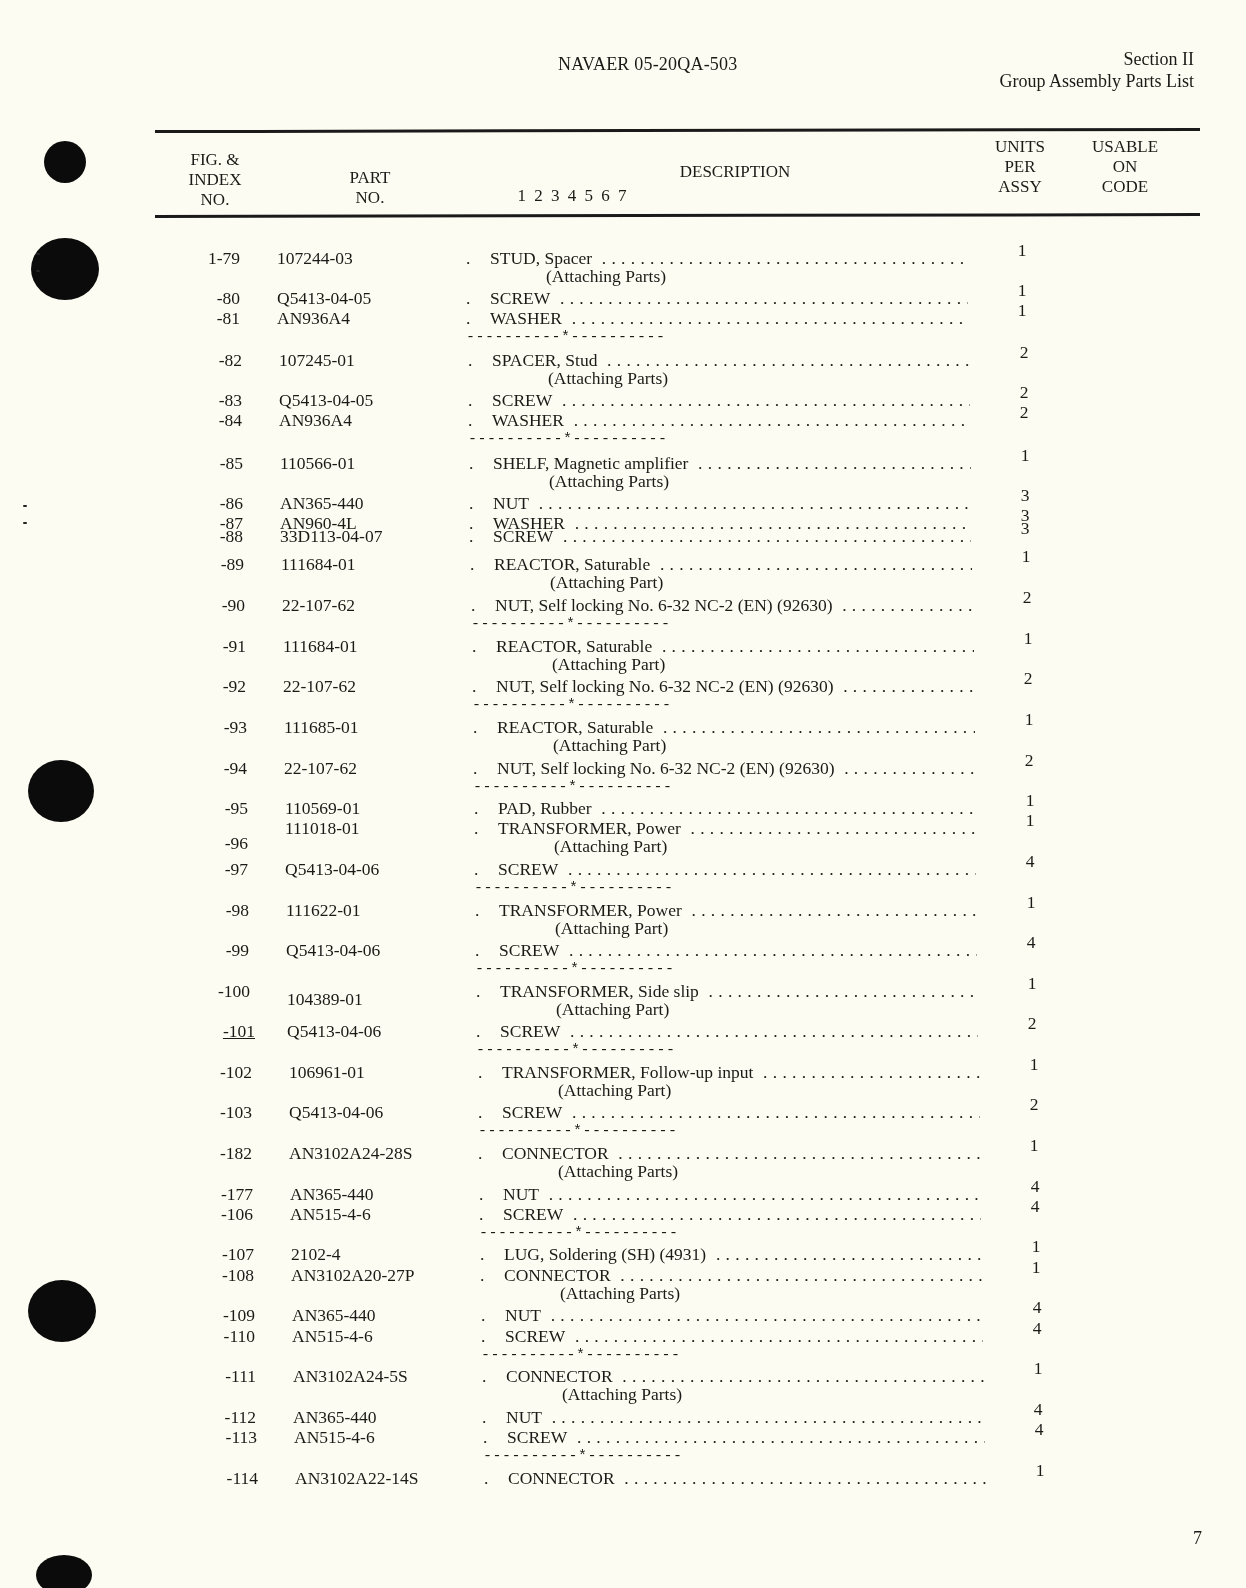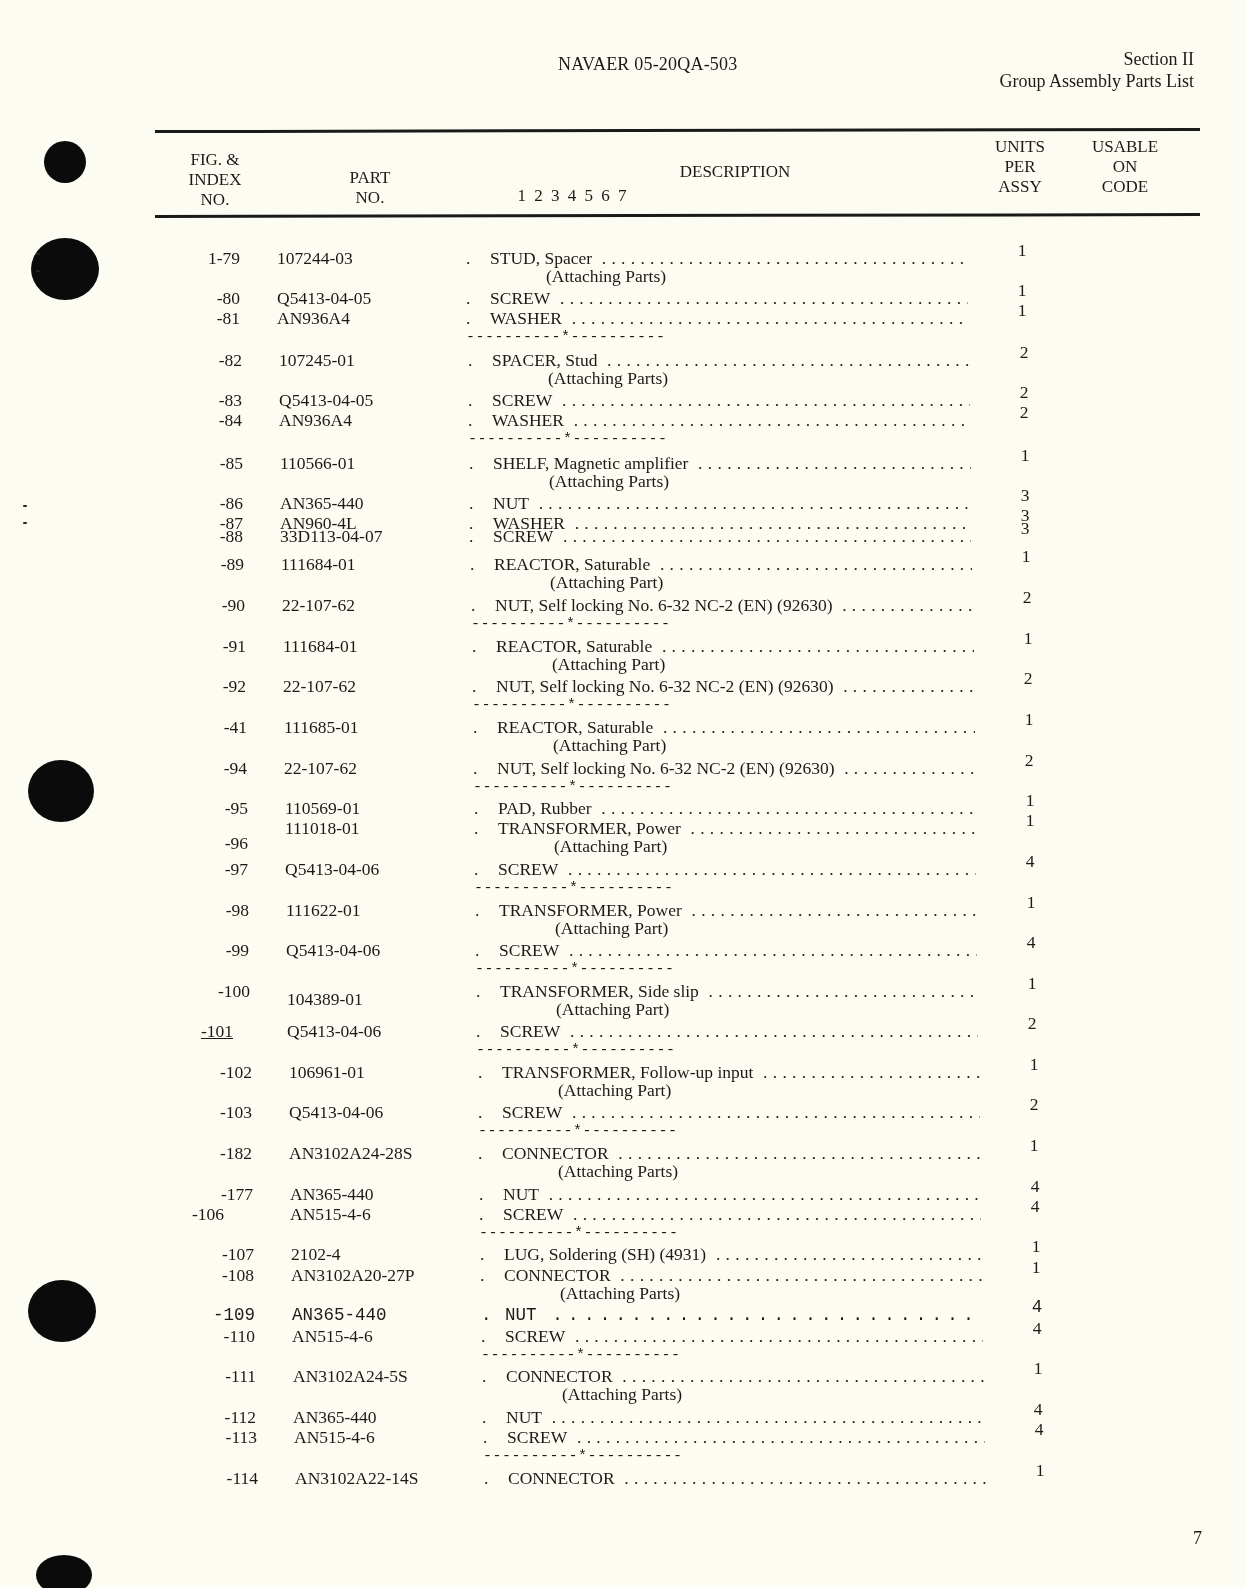--- a/index.html
+++ b/index.html
@@ -171,21 +171,21 @@
     <div class="attach" style="left: 552px; top: 654px;">(Attaching Part)</div>
     <div class="row" style="top: 676px;">
       <span class="idx" style="left: 156px;">-92</span>
       <span style="left: 283px;">22-107-62</span>
       <span style="left: 472px;">.</span>
       <span class="desc" style="left: 496px; width: 478px;"><span style="position: static;">NUT, Self locking No. 6-32 NC-2 (EN) (92630)</span><span class="dots" style="position: static;"> ............................................................</span></span>
       <span class="qty" style="left: 1018px; top: -8px;">2</span>
     </div>
     <div class="sep" style="left: 472px; top: 697px;">----------*----------</div>
     <div class="row" style="top: 717px;">
-      <span class="idx" style="left: 157px;">-41</span>
+      <span class="idx" style="left: 157px;">-93</span>
       <span style="left: 284px;">111685-01</span>
       <span style="left: 473px;">.</span>
       <span class="desc" style="left: 497px; width: 478px;"><span style="position: static;">REACTOR, Saturable</span><span class="dots" style="position: static;"> ............................................................</span></span>
       <span class="qty" style="left: 1019px; top: -8px;">1</span>
     </div>
     <div class="attach" style="left: 553px; top: 735px;">(Attaching Part)</div>
     <div class="row" style="top: 758px;">
       <span class="idx" style="left: 157px;">-94</span>
       <span style="left: 284px;">22-107-62</span>
       <span style="left: 473px;">.</span>
@@ -234,21 +234,21 @@
     <div class="sep" style="left: 475px; top: 961px;">----------*----------</div>
     <div class="row" style="top: 981px;">
       <span class="idx" style="left: 160px;">-100</span>
       <span style="left: 287px; margin-top: 8px;">104389-01</span>
       <span style="left: 476px;">.</span>
       <span class="desc" style="left: 500px; width: 478px;"><span style="position: static;">TRANSFORMER, Side slip</span><span class="dots" style="position: static;"> ............................................................</span></span>
       <span class="qty" style="left: 1022px; top: -8px;">1</span>
     </div>
     <div class="attach" style="left: 556px; top: 999px;">(Attaching Part)</div>
     <div class="row" style="top: 1021px;">
-      <span class="idx" style="left: 143px; text-decoration: underline;">-101</span>
+      <span class="idx" style="left: 165px; text-decoration: underline;">-101</span>
       <span style="left: 287px;">Q5413-04-06</span>
       <span style="left: 476px;">.</span>
       <span class="desc" style="left: 500px; width: 478px;"><span style="position: static;">SCREW</span><span class="dots" style="position: static;"> ............................................................</span></span>
       <span class="qty" style="left: 1022px; top: -8px;">2</span>
     </div>
     <div class="sep" style="left: 476px; top: 1042px;">----------*----------</div>
     <div class="row" style="top: 1062px;">
       <span class="idx" style="left: 162px;">-102</span>
       <span style="left: 289px;">106961-01</span>
       <span style="left: 478px;">.</span>
@@ -273,21 +273,21 @@
     </div>
     <div class="attach" style="left: 558px; top: 1161px;">(Attaching Parts)</div>
     <div class="row" style="top: 1184px;">
       <span class="idx" style="left: 163px;">-177</span>
       <span style="left: 290px;">AN365-440</span>
       <span style="left: 479px;">.</span>
       <span class="desc" style="left: 503px; width: 478px;"><span style="position: static;">NUT</span><span class="dots" style="position: static;"> ............................................................</span></span>
       <span class="qty" style="left: 1025px; top: -8px;">4</span>
     </div>
     <div class="row" style="top: 1204px;">
-      <span class="idx" style="left: 163px; text-align: center;">-106</span>
+      <span class="idx" style="left: 163px;">-106</span>
       <span style="left: 290px;">AN515-4-6</span>
       <span style="left: 479px;">.</span>
       <span class="desc" style="left: 503px; width: 478px;"><span style="position: static;">SCREW</span><span class="dots" style="position: static;"> ............................................................</span></span>
       <span class="qty" style="left: 1025px; top: -8px;">4</span>
     </div>
     <div class="sep" style="left: 479px; top: 1225px;">----------*----------</div>
     <div class="row" style="top: 1244px;">
       <span class="idx" style="left: 164px;">-107</span>
       <span style="left: 291px;">2102-4</span>
       <span style="left: 480px;">.</span>
@@ -295,21 +295,21 @@
       <span class="qty" style="left: 1026px; top: -8px;">1</span>
     </div>
     <div class="row" style="top: 1265px;">
       <span class="idx" style="left: 164px;">-108</span>
       <span style="left: 291px;">AN3102A20-27P</span>
       <span style="left: 480px;">.</span>
       <span class="desc" style="left: 504px; width: 478px;"><span style="position: static;">CONNECTOR</span><span class="dots" style="position: static;"> ............................................................</span></span>
       <span class="qty" style="left: 1026px; top: -8px;">1</span>
     </div>
     <div class="attach" style="left: 560px; top: 1283px;">(Attaching Parts)</div>
-    <div class="row" style="top: 1305px; font-family: Liberation Mono, monospace;">
+    <div class="row" style="top: 1305px;">
       <span class="idx" style="left: 165px;">-109</span>
       <span style="left: 292px;">AN365-440</span>
       <span style="left: 481px;">.</span>
       <span class="desc" style="left: 505px; width: 478px;"><span style="position: static;">NUT</span><span class="dots" style="position: static;"> ............................................................</span></span>
       <span class="qty" style="left: 1027px; top: -8px;">4</span>
     </div>
     <div class="row" style="top: 1326px;">
       <span class="idx" style="left: 165px;">-110</span>
       <span style="left: 292px;">AN515-4-6</span>
       <span style="left: 481px;">.</span>

